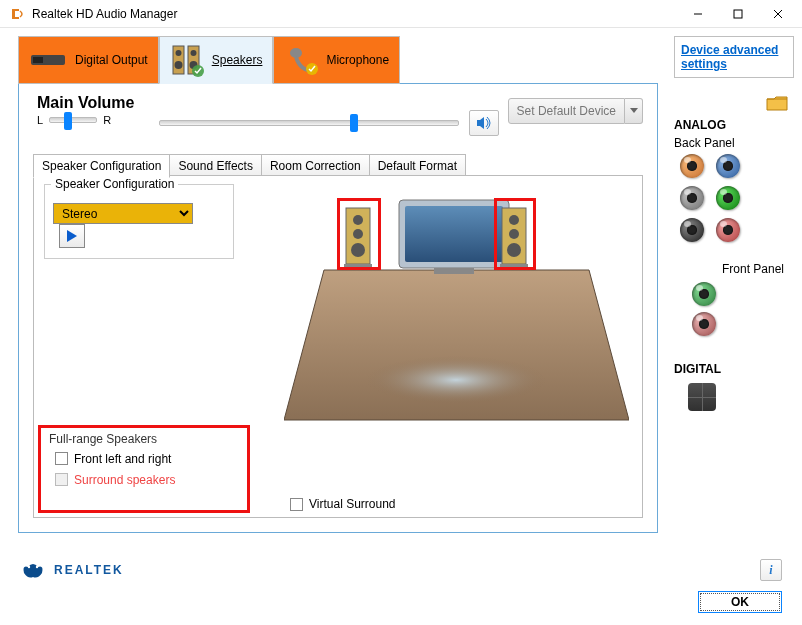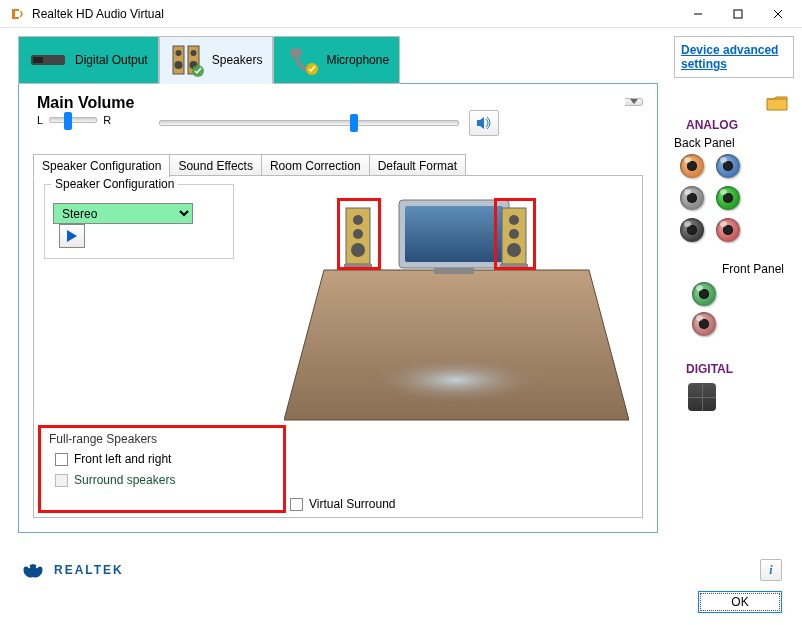--- a/index.html
+++ b/index.html
@@ -13,32 +13,32 @@
 .titlebar .win-btn svg { width: 10px; height: 10px; }
 
 
 .outer { position: relative; height: calc(625px - 28px); padding: 8px; }
 .content-frame { position: relative; height: 100%; }
 
 
 .device-tabs { position: absolute; top: 0; left: 10px; display: flex; z-index: 2; }
 .device-tab { height: 48px; min-width: 100px; padding: 0 10px; display: flex; align-items: center; gap: 6px; border: 1px solid #bfbfbf; background: #fff; }
 .device-tab .lbl { font-size: 12px; color: #000; white-space: nowrap; }
-.device-tab.active { background: #e8f3fb; border-bottom: 1px solid #e8f3fb; }
-.device-tab.inactive { background: #14b8a6; }
+.device-tab.active { background: #e8f3fb; border-bottom: 1px solid #e8f3fb; text-decoration: underline; }
+.device-tab.inactive { background: #f97316; }
 
 
 .main-panel { position: absolute; top: 47px; left: 10px; width: 640px; height: 450px; border: 1px solid #6aa9d8; background: #fff; }
 
 
 .right-col { position: absolute; top: 0; right: 0; width: 120px; height: 100%; }
 .link-box { border: 1px solid #bfbfbf; padding: 6px 6px; background: #fff; }
 .link-box a { color: #0066cc; text-decoration: underline; font-size: 12px; font-weight: bold; }
 .folder-icon { position: absolute; right: 6px; top: 58px; }
-.section-hdr { font-size: 12px; font-weight: bold; color: #701a75; margin: 6px 12px 4px; }
+.section-hdr { font-size: 12px; font-weight: bold; color: #000000; margin: 6px 0 4px; }
 
 .jack { width: 24px; height: 24px; border-radius: 50%; display: inline-block; margin: 4px 6px; box-shadow: inset 1px 1px 3px rgba(0,0,0,0.5), 1px 1px 2px rgba(0,0,0,0.3); position: relative; }
 .jack::after { content:''; position:absolute; left:30%; top:30%; width:40%; height:40%; border-radius:50%; background:#222; box-shadow: inset 0 0 2px #000; }
 .jack::before { content:''; position:absolute; left:15%; top:12%; width:30%; height:25%; border-radius:50%; background:rgba(255,255,255,0.5); z-index:1; }
 .jack-orange { background: radial-gradient(circle at 30% 30%, #f8b878, #c77030); }
 .jack-blue   { background: radial-gradient(circle at 30% 30%, #88b0e0, #3060a0); }
 .jack-gray   { background: radial-gradient(circle at 30% 30%, #c0c0c0, #707070); }
 .jack-green  { background: radial-gradient(circle at 30% 30%, #60e060, #108010); }
 .jack-black  { background: radial-gradient(circle at 30% 30%, #888, #202020); }
 .jack-pink2  { background: radial-gradient(circle at 30% 30%, #f0a0a0, #b04040); }
@@ -71,63 +71,63 @@
 .sd-arrow { border:1px solid #bbb; border-left:none; background: linear-gradient(#f8f8f8,#e0e0e0); width:18px; display:flex;align-items:center;justify-content:center; border-top-right-radius:3px; border-bottom-right-radius:3px; }
 
 
 .sub-tabs { position:absolute; top:70px; left:14px; display:flex; }
 .sub-tab { padding:4px 8px; border:1px solid #bbb; background:linear-gradient(#fff,#eee); font-size:12px; margin-right:-1px; }
 .sub-tab.active { background:#fff; border-bottom:1px solid #fff; position:relative; z-index:1; }
 .sub-panel { position:absolute; top:91px; left:14px; right:14px; bottom:14px; border:1px solid #bbb; background:#fff; }
 
 .spk-fset { position:absolute; top:8px; left:10px; width:190px; border:1px solid #ccc; padding:18px 8px 10px; }
 .spk-fset .legend { position:absolute; top:-8px; left:6px; background:#fff; padding:0 4px; font-size:12px; }
-.spk-select { width: 140px; height:21px; border:1px solid #888; background:#86efac; padding-left:4px; }
+.spk-select { width: 140px; height:21px; border:1px solid #888; background:#eab308; padding-left:4px; }
 .play-btn { width:26px; height:24px; border:1px solid #888; background:linear-gradient(#fff,#eaeaea); display:inline-flex; align-items:center;justify-content:center; margin-left:6px; vertical-align:middle; }
 
 
 .scene { position:absolute; top:14px; left:250px; width:345px; height:240px; }
 
 
-.full-range { position:absolute; left:4px; bottom:4px; width:248px; height:88px; border:3px solid #e11; }
+.full-range { position:absolute; left:4px; bottom:4px; width:212px; height:88px; border:3px solid #e11; }
 .full-range .inner { padding:4px 8px; }
 .full-range .ttl { font-size:12px; margin-bottom:6px; color:#333; }
-.chk-row { display:flex; align-items:flex-end; gap:6px; margin:5px 0 7px 6px; }
+.chk-row { display:flex; align-items:flex-start; gap:6px; margin:5px 0 7px 6px; }
 .chkbox { width:13px; height:13px; border:1px solid #888; background:#fff; }
 .chkbox.dis { background:#f0f0f0; border-color:#bbb; }
 .chk-lbl { font-size:12px; }
-.chk-lbl.dis { color:#14532d; }
+.chk-lbl.dis { color:#ef4444; }
 
 .virt { position:absolute; left:256px; bottom:6px; display:flex; align-items:center; gap:6px;margin-top:21px; }
 
 
 .footer { position:absolute; bottom:36px; left:12px; right:12px; display:flex; align-items:center; justify-content:space-between; }
 .brand { display:flex; align-items:center; gap:8px; color:#12589f; font-weight:bold; font-size:16px; letter-spacing:2px;justify-content:space-between; }
 .brand-line { flex:1; height:2px; background:linear-gradient(to right, #0b4c8c, #0b4c8c 40%, transparent); margin-left:4px; }
 .info-btn { width:22px; height:22px; border:1px solid #bbb; background:linear-gradient(#fff,#eee); border-radius:2px; display:flex;align-items:center;justify-content:center; font-style:italic; color:#2277cc; font-family: Georgia, serif; font-weight:bold; }
 
 .ok-row { position:absolute; bottom:4px; right:12px; }
-.ok-btn { width:84px; height:22px; border:1px solid #0a84ff; background:#fff; outline:1px dotted #555; outline-offset:-3px; font-size:12px; }
+.ok-btn { width:84px; height:22px; border:1px solid #0a84ff; background:#fff; outline:1px dotted #555; outline-offset:-3px; font-size:12px;font-weight:bold; }
 
 
 .red-box { position:absolute; border:3px solid #e11; }
 .red-l { top:8px; left:53px; width:44px; height:72px; }
 .red-r { top:8px; left:210px; width:42px; height:72px; }
 </style>
 </head>
 <body>
 
 <div class="titlebar">
   <span class="app-icon">
     <svg viewBox="0 0 16 16">
         <path d="M2 3 L9 3 L9 5 L5 5 L5 11 L9 11 L9 13 L2 13 Z" fill="#e27f20"></path>
         <path d="M10 5 Q14 8 10 11" stroke="#e27f20" fill="none" stroke-width="1.5"></path>
       </svg>
   </span>
-  <span class="title">Realtek HD Audio Virtual</span>
+  <span class="title">Realtek HD Audio Manager</span>
   <div class="win-btn">
       <svg viewBox="0 0 10 10">
         <line x1="1" y1="5" x2="9" y2="5" stroke="#000" stroke-width="1"></line>
       </svg>
     </div>
   <div class="win-btn">
       <svg viewBox="0 0 10 10">
         <rect x="1" y="1" width="8" height="8" fill="none" stroke="#000" stroke-width="1"></rect>
       </svg>
     </div>
@@ -192,20 +192,21 @@
           <div class="vol-btn">
             <svg width="18" height="16">
                 <path d="M2 5 L5 5 L9 2 L9 14 L5 11 L2 11 Z" fill="#2277cc"></path>
                 <path d="M11 4 Q15 8 11 12" stroke="#2277cc" fill="none"></path>
                 <path d="M12 2 Q18 8 12 14" stroke="#2277cc" fill="none"></path>
               </svg>
           </div>
         </div>
 
         <div class="set-default">
+          <div class="sd-btn main"><span>Set Default Device</span></div>
           <div class="sd-arrow">
             <svg width="8" height="6">
                 <path d="M0 0 L8 0 L4 5 Z" fill="#666"></path>
               </svg>
           </div>
         </div>
 
         <div class="sub-tabs">
           <div class="sub-tab active">Speaker Configuration</div>
           <div class="sub-tab">Sound Effects</div>

